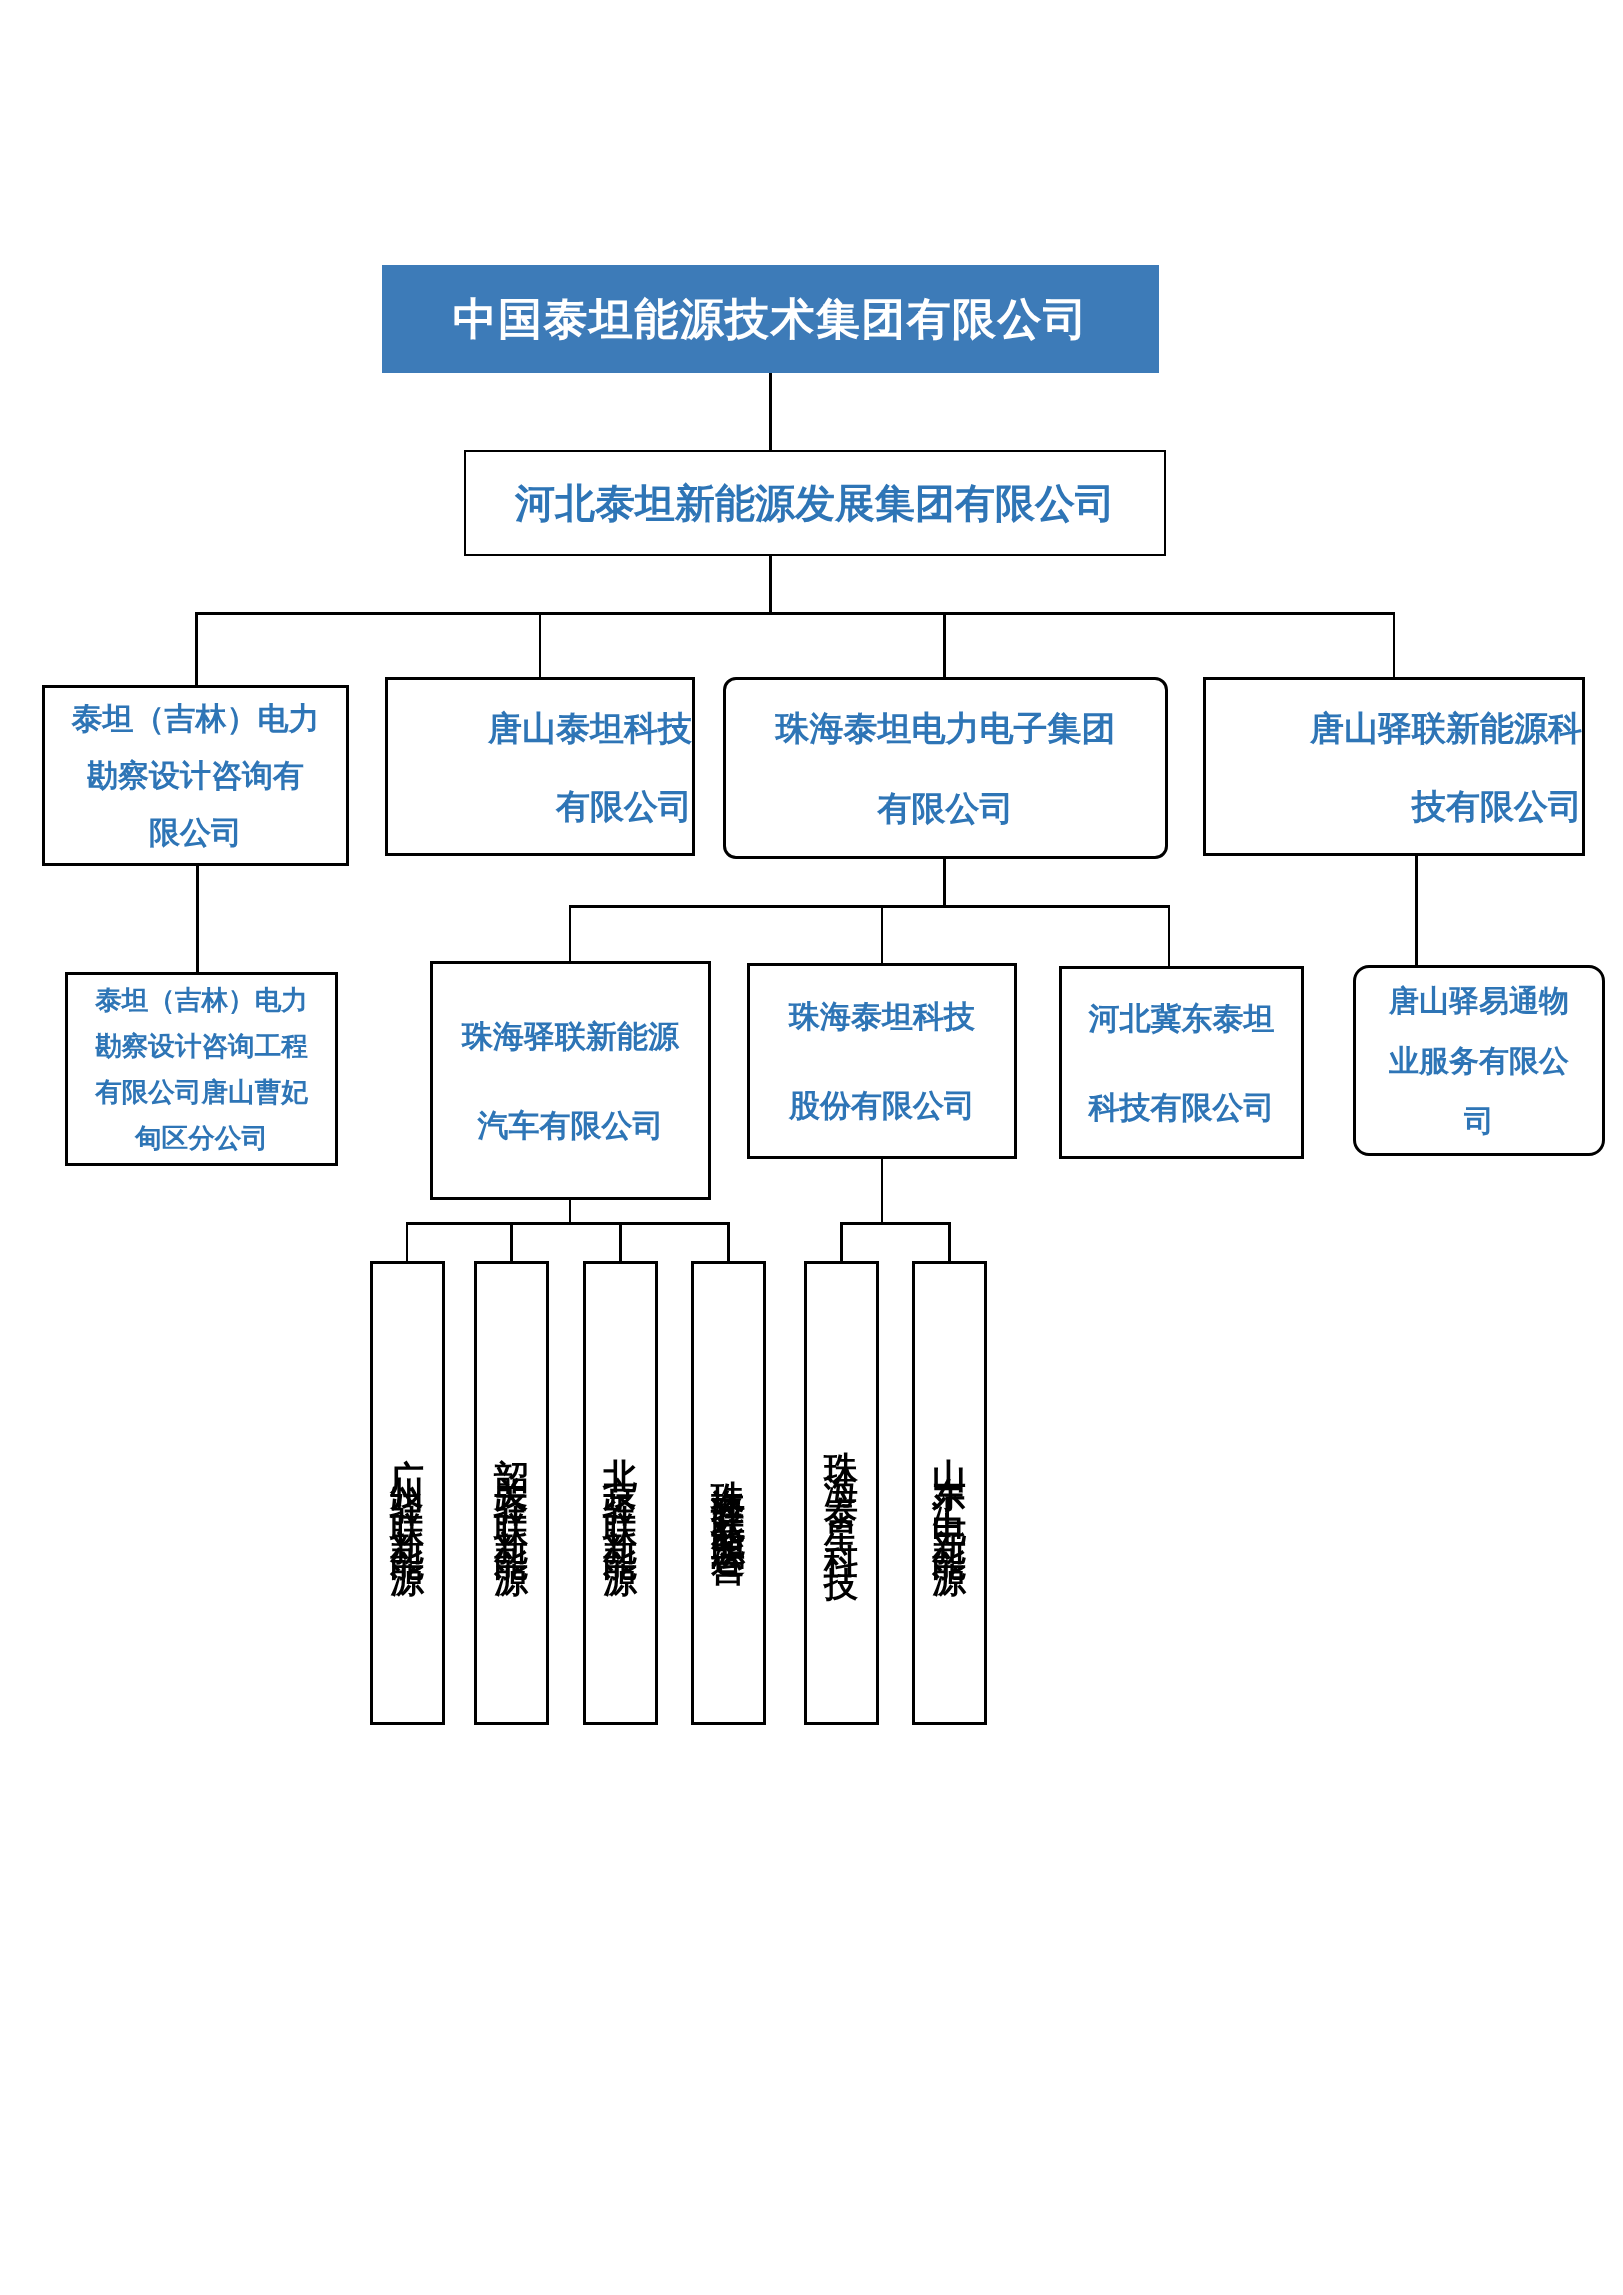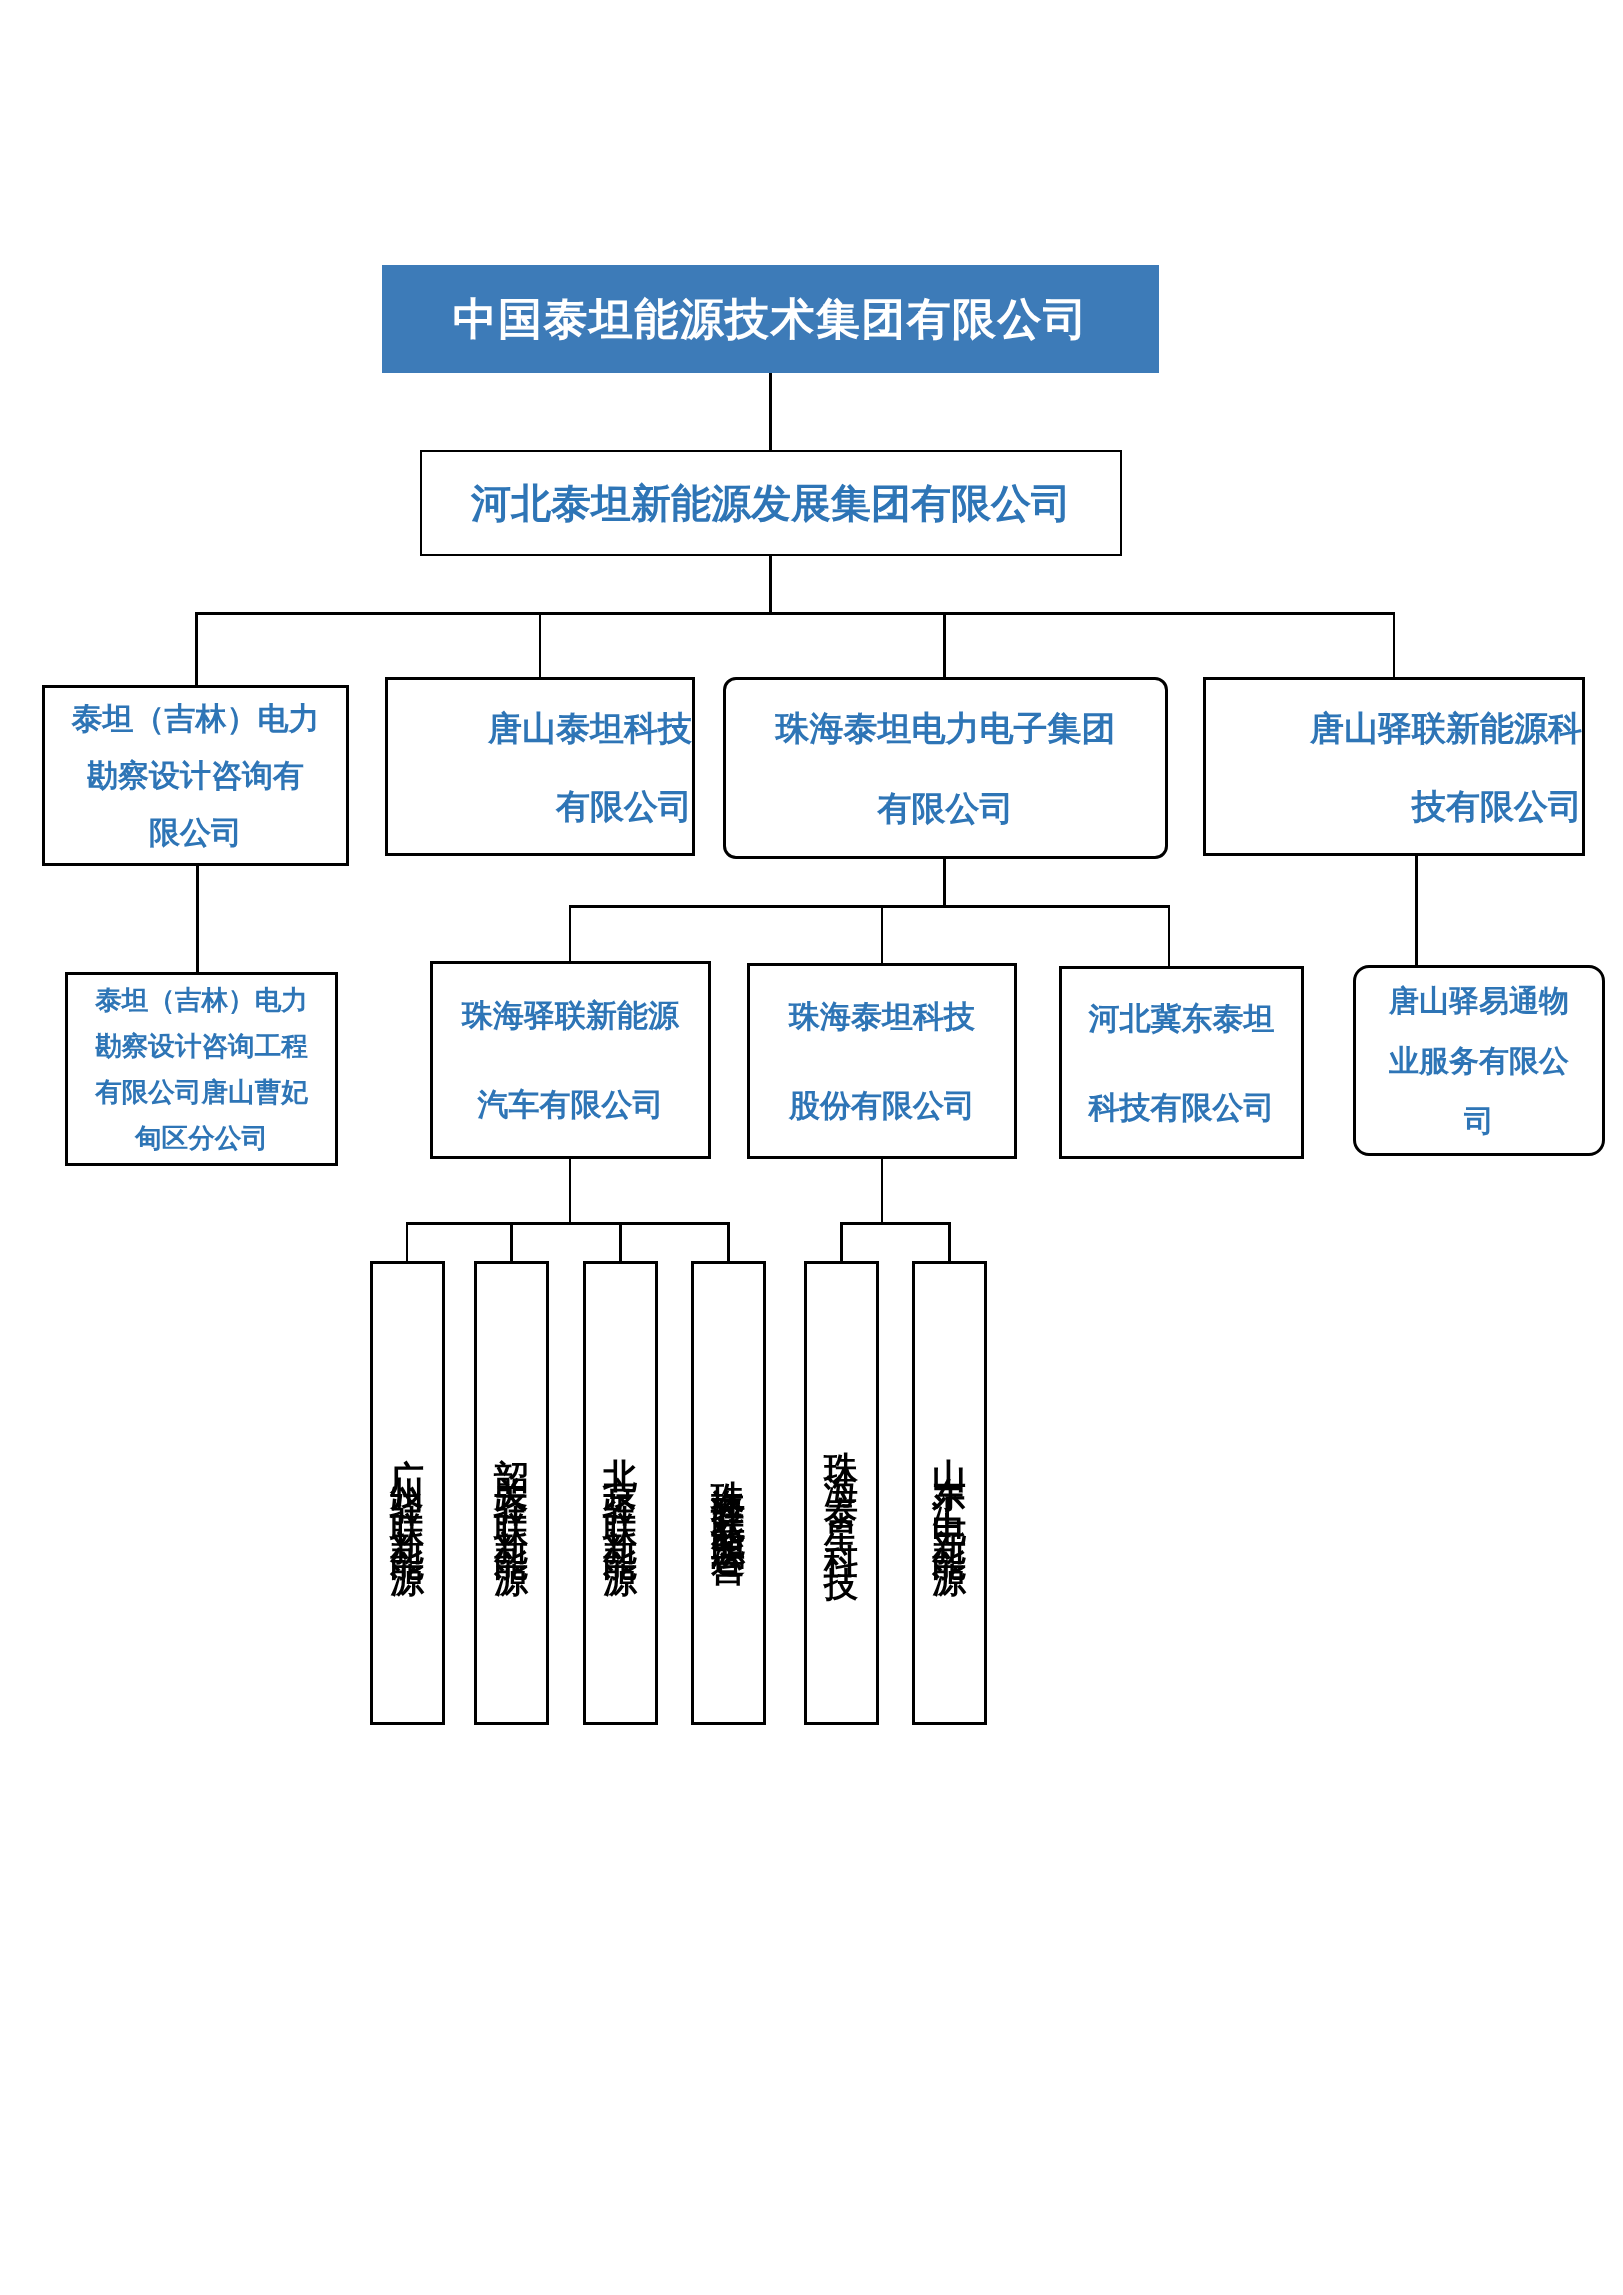--- a/index.html
+++ b/index.html
@@ -41,20 +41,21 @@
   .root-box {
     background: #3D7BB8;
     border: none;
     color: #ffffff;
     font-size: 44px;
     letter-spacing: 1.4px;
   }
   .group-box {
     border-width: 2.7px;
     font-size: 40px;
+    margin-left: 44px;
   }
   .t3-1 { font-size: 31px; line-height: 57px; }
   .t3-2, .t3-4 { font-size: 34px; line-height: 78px; align-items: flex-end; }
   .t3-3 { font-size: 34px; line-height: 80px; border-radius: 13px; }
   .t4-1b { font-size: 26.6px; line-height: 46px; }
   .t4-mid { font-size: 31px; line-height: 89px; }
   .t4-4b { font-size: 30px; line-height: 60px; }
 
   .t5 {
     border-width: 3.4px;
@@ -134,21 +135,21 @@
     <span class="line">技有限公司</span>
   </div>
 
   <div class="box t4-1b" style="left:65px; top:972px; width:273px; height:194px;">
     <span class="line">泰坦（吉林）电力</span>
     <span class="line">勘察设计咨询工程</span>
     <span class="line">有限公司唐山曹妃</span>
     <span class="line">甸区分公司</span>
   </div>
 
-  <div class="box t4-mid" style="left:430px; top:961px; width:281px; height:198px;">
+  <div class="box t4-mid" style="left:430px; top:961px; width:281px; height:239px;">
     <span class="line">珠海驿联新能源</span>
     <span class="line">汽车有限公司</span>
   </div>
 
   <div class="box t4-mid" style="left:747px; top:963px; width:270px; height:196px;">
     <span class="line">珠海泰坦科技</span>
     <span class="line">股份有限公司</span>
   </div>
 
   <div class="box t4-mid" style="left:1059px; top:966px; width:245px; height:193px;">

